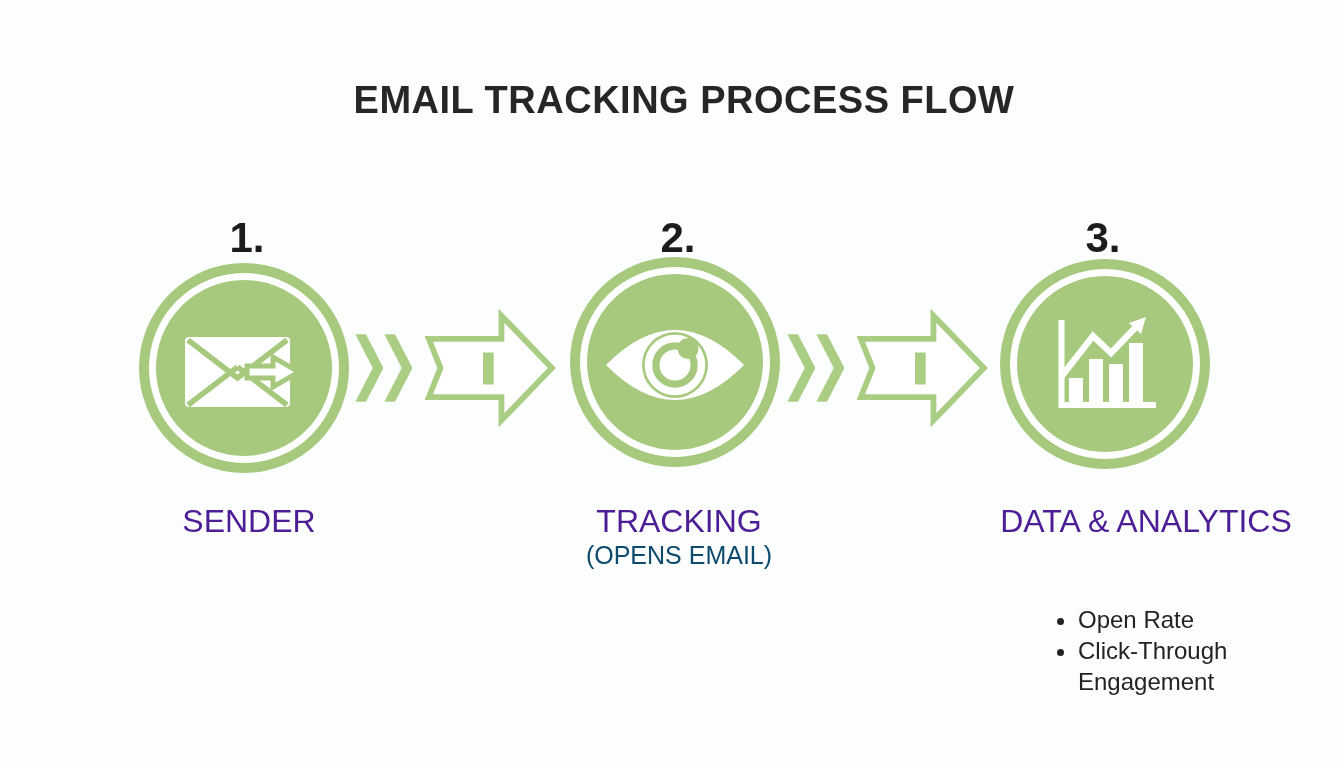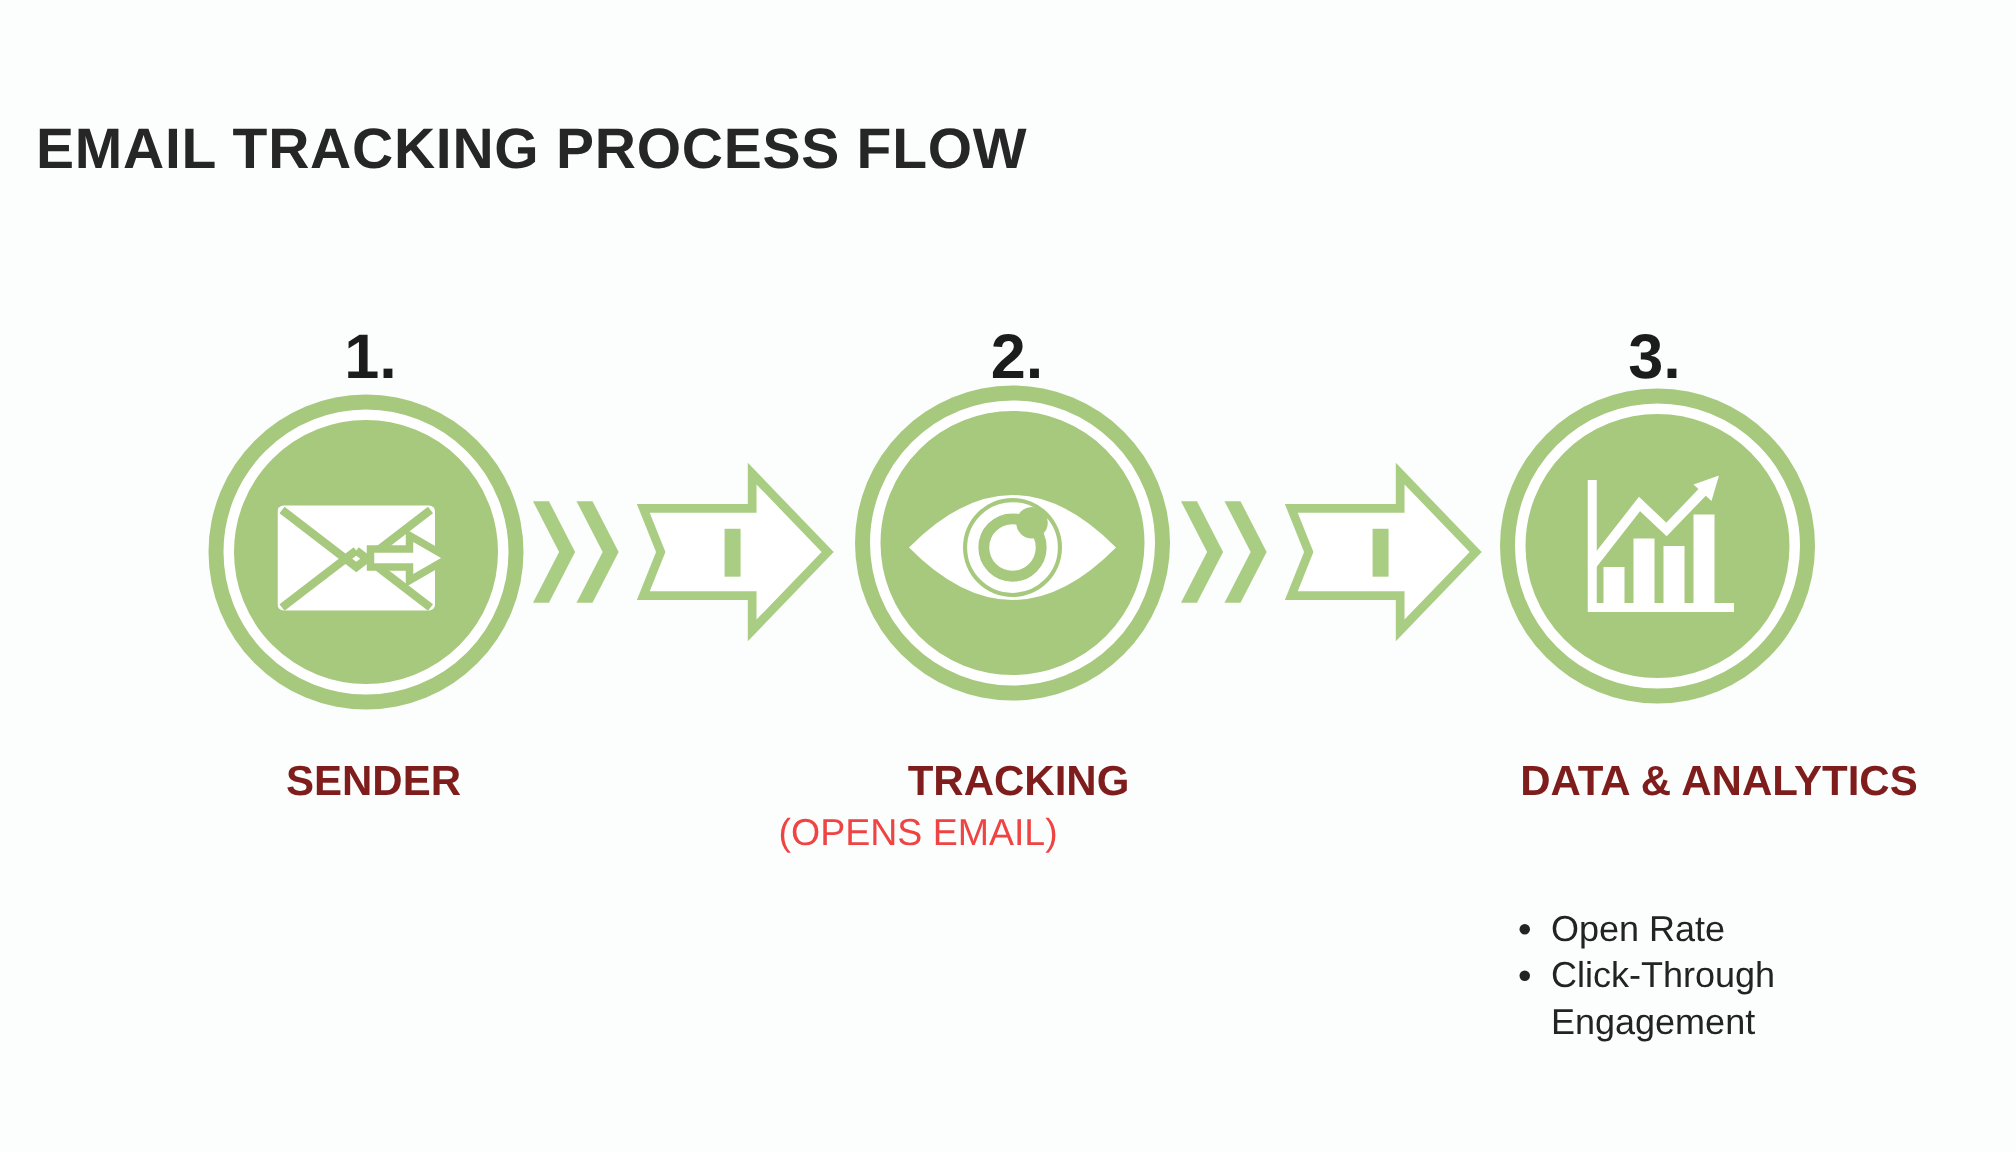--- a/index.html
+++ b/index.html
@@ -11,53 +11,53 @@
   *{box-sizing:border-box;}
   html,body{margin:0;padding:0;}
   body{
     width:1344px;height:768px;position:relative;overflow:hidden;
     background:var(--background);
     font-family:"Liberation Sans", sans-serif;
     color:var(--text-dark);
   }
   .title{
     position:absolute;top:80px;left:24px;width:1320px;
-    font-size:38px;line-height:40px;font-weight:bold;
+    text-align:center;font-size:38px;line-height:40px;font-weight:bold;
     letter-spacing:.5px;color:#262626;
   }
   .step-number{
     position:absolute;width:120px;text-align:center;
     font-size:42px;line-height:46px;font-weight:bold;color:#1c1c1c;
   }
   #num-1{left:187px;top:215px;}
   #num-2{left:618px;top:215px;}
   #num-3{left:1043px;top:215px;}
   .circle{
     position:absolute;width:210px;height:210px;border-radius:50%;
     background:var(--green);
   }
   #circle-1{left:139px;top:263px;}
   #circle-2{left:570px;top:257px;}
   #circle-3{left:1000px;top:259px;}
   .ring{position:absolute;inset:10px;border:7px solid #ffffff;border-radius:50%;}
   .icon-wrap{position:absolute;inset:0;display:flex;align-items:center;justify-content:center;}
   .step-label{
     position:absolute;width:320px;text-align:center;
-    font-size:28px;line-height:30px;font-weight:bold;color:#7f1d1d;
+    font-size:32px;line-height:30px;font-weight:normal;color:#4c1d95;
   }
   #label-1{left:89px;top:506px;}
   #label-2{left:519px;top:506px;}
   #label-3{left:986px;top:506px;}
   .step-sublabel{
-    position:absolute;width:320px;
-    font-size:25px;line-height:28px;font-weight:normal;color:#ef4444;
+    position:absolute;width:320px;text-align:center;
+    font-size:25px;line-height:28px;font-weight:normal;color:#0c4a6e;
   }
   #sublabel-2{left:519px;top:541px;}
   .metrics{
-    position:absolute;left:1012px;top:604px;width:200px;
+    position:absolute;left:1056px;top:604px;width:200px;
   }
   .metrics ul{margin:0;padding:0 0 0 22px;}
   .metrics li{
     font-size:24px;line-height:31px;color:#232323;
     list-style-type:disc;
   }
   .flow-arrow{position:absolute;top:308px;width:210px;height:120px;}
   #arrow-1{left:350px;}
   #arrow-2{left:782px;}
   .chev{fill:var(--arrow-green);}

